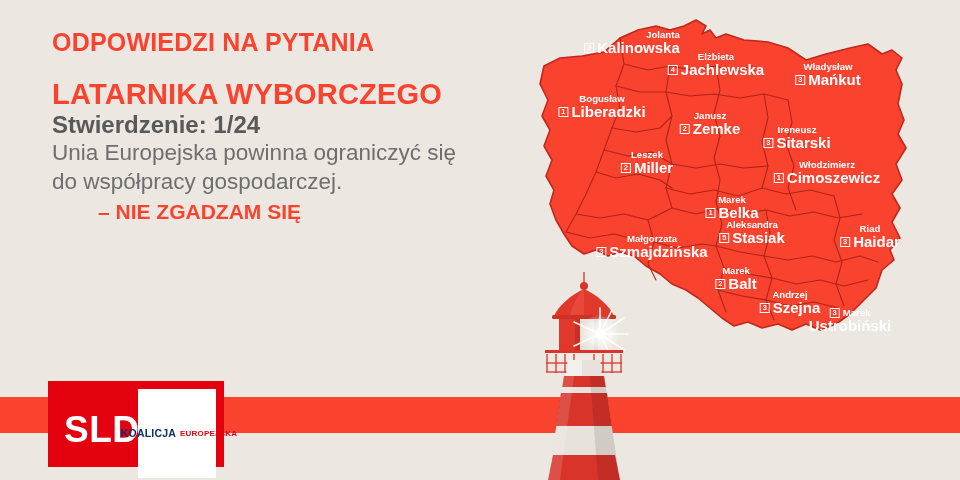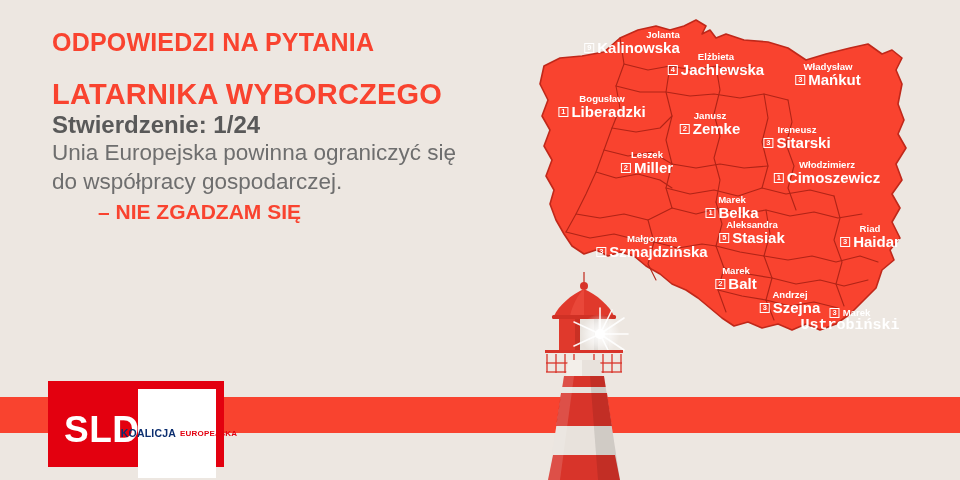--- a/index.html
+++ b/index.html
@@ -268,21 +268,21 @@
         <span class="num">3</span>
         <span class="last">Szejna</span>
       </span>
     </div>
 
     <div class="mlabel c" style="left:330px; top:300px; transform:translateX(-50%);">
       <span class="row">
         <span class="num">3</span>
         <span class="first" style="display:inline;">Marek</span>
       </span>
-      <span class="last" style="display:block;font-family:Liberation Mono, monospace;">Ustrobiński</span>
+      <span class="last" style="display:block;">Ustrobiński</span>
     </div>
   </div>
 
   <div class="band"></div>
 
   <div class="lh">
     <svg viewBox="0 0 112 208">
       <defs>
         <radialGradient id="beam" cx="50%" cy="50%" r="50%">
           <stop offset="0%" stop-color="#ffffff" stop-opacity="1"></stop>

